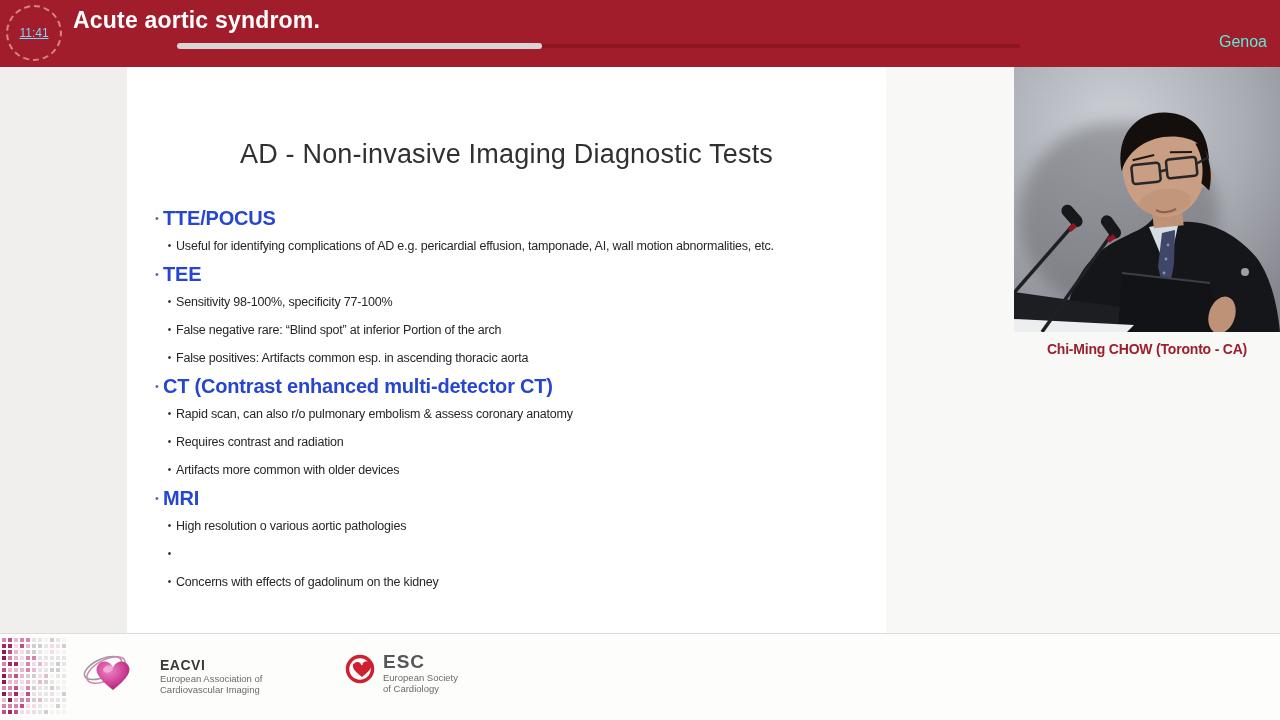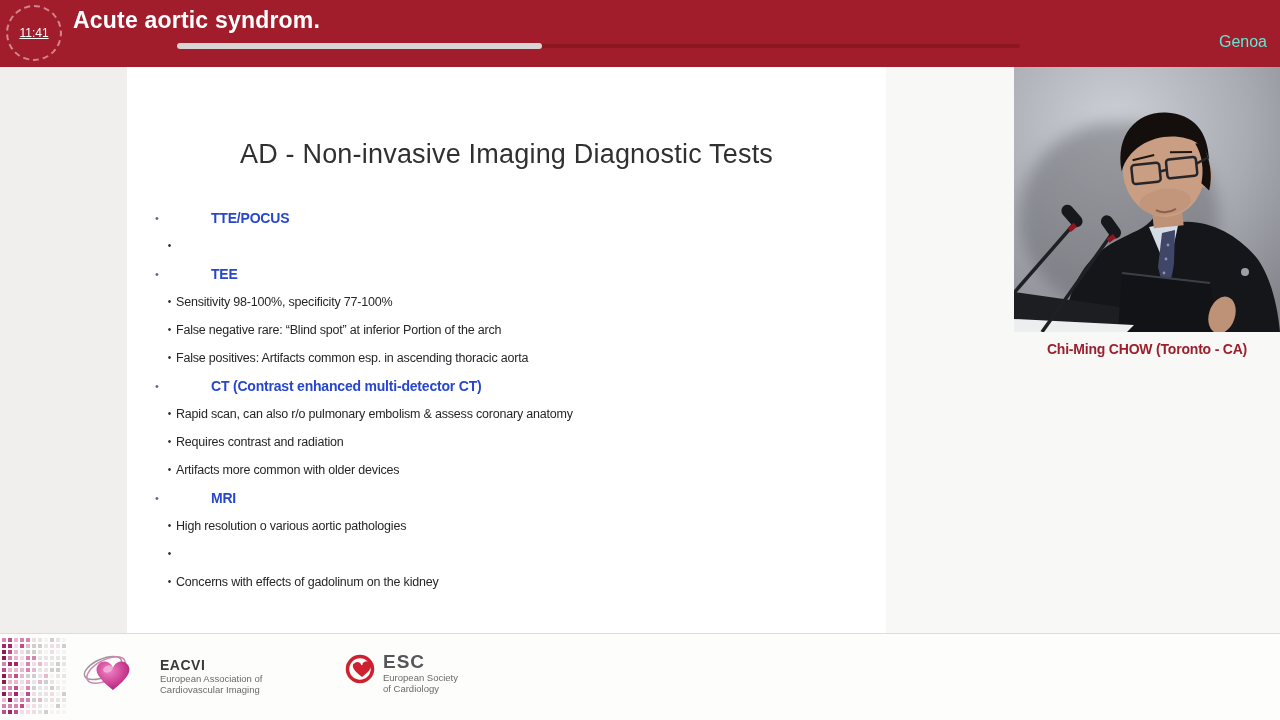--- a/index.html
+++ b/index.html
@@ -3,40 +3,40 @@
 <meta charset="utf-8">
 <style>
   html,body{margin:0;padding:0;}
   body{width:1280px;height:720px;position:relative;overflow:hidden;
        font-family:"Liberation Sans",sans-serif;background:#f0efed;}
 
   
   .header{position:absolute;left:0;top:0;width:1280px;height:67px;background:#A11D2B;}
   .clock{position:absolute;left:6px;top:5px;width:52px;height:52px;border:2px dashed #d4858c;
          border-radius:50%;display:flex;align-items:center;justify-content:center;
-         color:#ffffff;font-size:12px;text-decoration:underline;}
+         color:#7dd3fc;font-size:12px;text-decoration:underline;}
   .session-title{position:absolute;left:73px;top:7px;color:#fff;font-size:23px;font-weight:bold;
          letter-spacing:.2px;}
   .progress{position:absolute;left:177px;top:43px;width:843px;height:6px;}
   .progress .track{position:absolute;left:0;top:1px;width:100%;height:4px;background:#8C1722;border-radius:2px;}
   .progress .fill{position:absolute;left:0;top:0;height:6px;background:#D9D5D4;border-radius:3px;}
   .location{position:absolute;right:13px;top:33px;color:#5eead4;font-size:16px;text-align:right;}
 
   
   .right-panel{position:absolute;left:886px;top:67px;width:394px;height:566px;background:#f8f8f6;}
 
   
   .slide{position:absolute;left:127px;top:67px;width:759px;height:566px;background:#ffffff;}
   .slide-title{position:absolute;left:0;top:72px;width:100%;text-align:center;
          font-size:27px;color:#303030;letter-spacing:.2px;}
   .bullet-list{position:absolute;left:24px;top:137px;right:8px;}
   .row{height:28px;line-height:28px;white-space:nowrap;display:flex;align-items:center;}
   .row .dot{display:inline-block;text-align:center;flex:0 0 auto;}
   .row.l1 .dot{width:12px;font-size:11px;color:#5c6a93;}
-  .row.l1 .txt{color:#2746CF;font-weight:bold;font-size:14px;letter-spacing:-0.2px;margin-left:48px;}
+  .row.l1 .txt{color:#2746CF;font-weight:bold;font-size:20px;letter-spacing:-0.2px;}
   .row.l2{padding-left:12px;}
   .row.l2 .dot{width:13px;font-size:10px;color:#2a2a2a;}
   .row.l2 .txt{color:#262626;font-size:12.5px;letter-spacing:-0.2px;}
 
   
   .video{position:absolute;left:1014px;top:67px;width:266px;height:265px;background:#9a9ba1;}
   .video svg{display:block;}
   .speaker-caption{position:absolute;left:1014px;top:341px;width:266px;text-align:center;
          color:#9B1F2D;font-weight:bold;font-size:14px;letter-spacing:-0.2px;}
 
@@ -84,20 +84,21 @@
 
 <div class="slide">
   <div class="slide-title">AD - Non-invasive Imaging Diagnostic Tests</div>
   <div class="bullet-list">
       <div class="row l1">
         <span class="dot d1">•</span>
         <span class="txt">TTE/POCUS</span>
       </div>
       <div class="row l2">
         <span class="dot d2">•</span>
+        <span class="txt">Useful for identifying complications of AD e.g. pericardial effusion, tamponade, AI, wall motion abnormalities, etc.</span>
       </div>
       <div class="row l1">
         <span class="dot d1">•</span>
         <span class="txt">TEE</span>
       </div>
       <div class="row l2">
         <span class="dot d2">•</span>
         <span class="txt">Sensitivity 98-100%, specificity 77-100%</span>
       </div>
       <div class="row l2">

